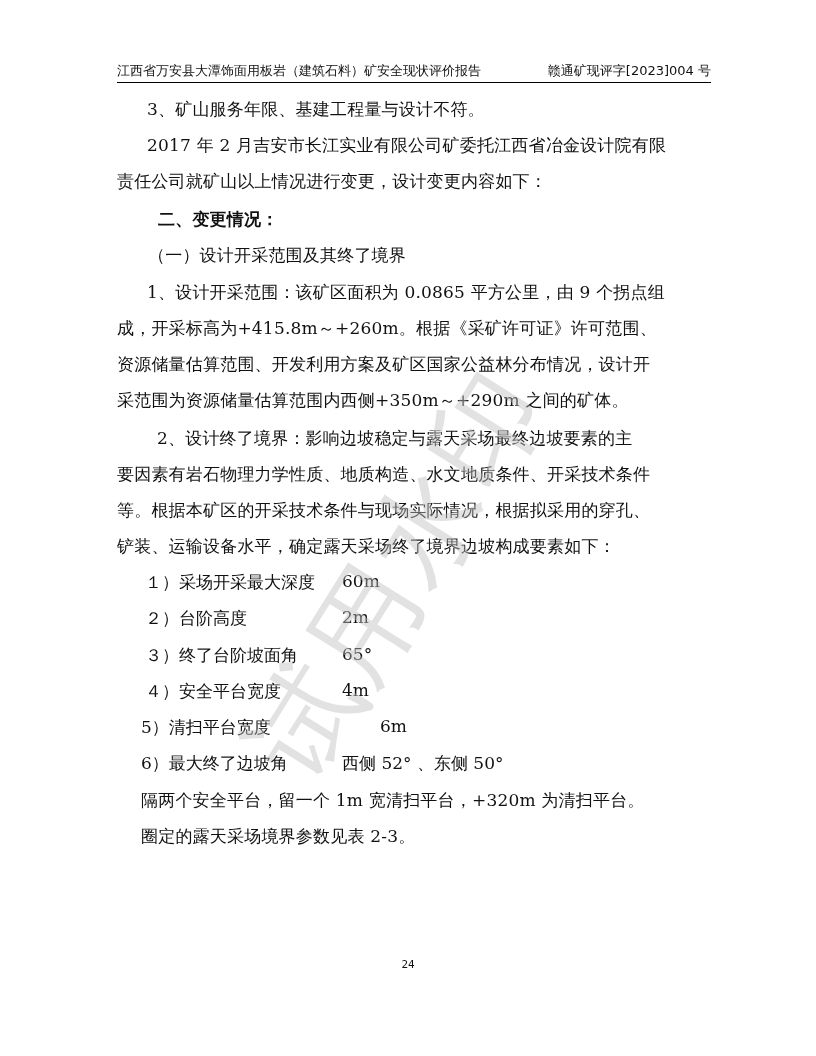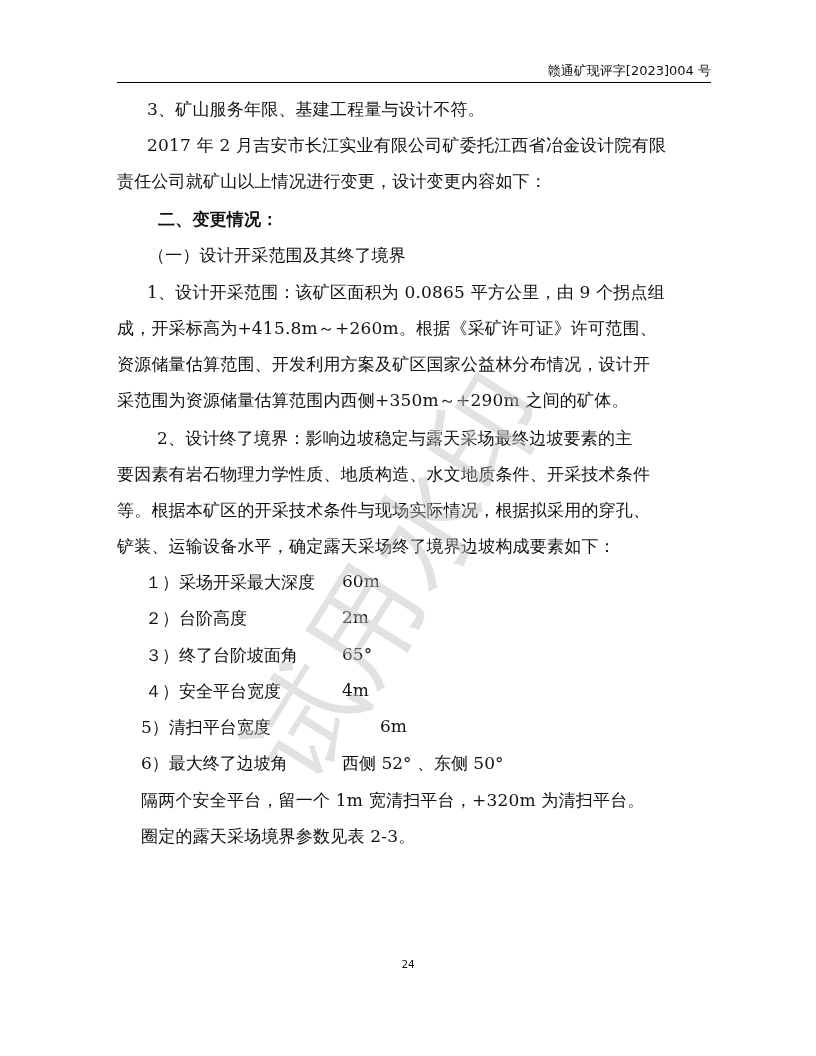--- a/index.html
+++ b/index.html
@@ -18,20 +18,21 @@
               font-family: "DejaVu Sans Mono", "Liberation Mono", monospace; font-size: 11px; }
   .watermark { position: absolute; left: 170px; top: 500px; font-size: 110px;
                color: rgba(190,190,190,0.45); transform: rotate(-58deg);
                transform-origin: center; white-space: nowrap; letter-spacing: 4px;
                font-family: "DejaVu Sans", "Liberation Sans", sans-serif; pointer-events: none; }
 </style>
 </head>
 <body>
 
 <div class="header">
+  <span class="left">江西省万安县大潭饰面用板岩（建筑石料）矿安全现状评价报告</span>
   <span class="right">赣通矿现评字[2023]004 号</span>
 </div>
 
 <div class="line" style="left:147px; top:98px;">3、矿山服务年限、基建工程量与设计不符。</div>
 <div class="line" style="left:147px; top:134px;">2017 年 2 月吉安市长江实业有限公司矿委托江西省冶金设计院有限</div>
 <div class="line" style="left:117px; top:170px;">责任公司就矿山以上情况进行变更，设计变更内容如下：</div>
 <div class="line bold" style="left:158px; top:208px;">二、变更情况：</div>
 <div class="line" style="left:148px; top:244px;">（一）设计开采范围及其终了境界</div>
 <div class="line" style="left:147px; top:281px;">1、设计开采范围：该矿区面积为 0.0865 平方公里，由 9 个拐点组</div>
 <div class="line" style="left:117px; top:317px;">成，开采标高为+415.8m～+260m。根据《采矿许可证》许可范围、</div>

